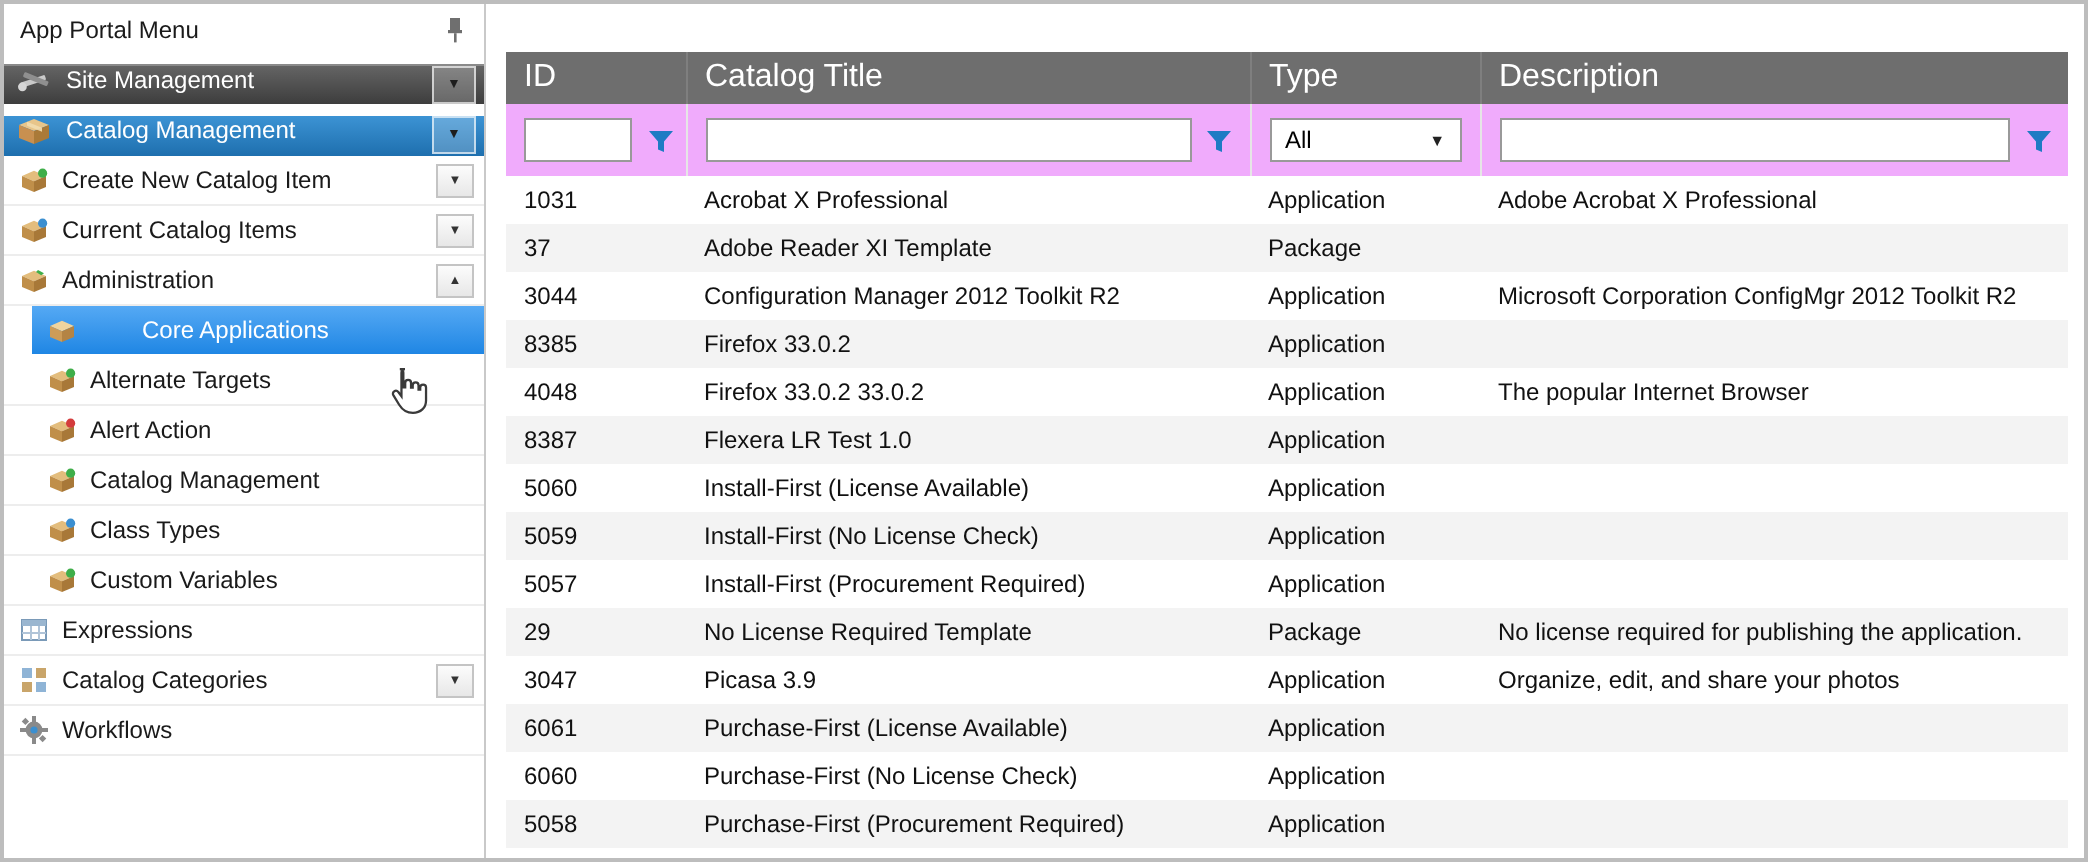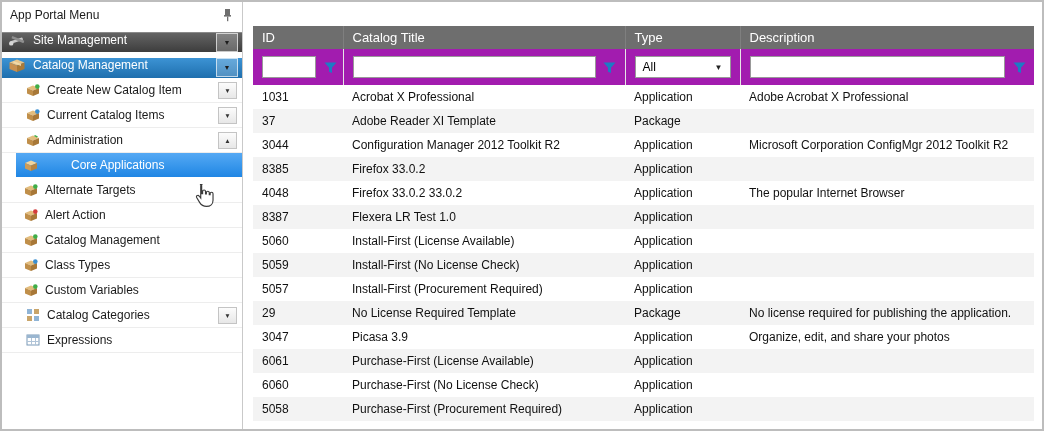--- a/index.html
+++ b/index.html
@@ -10,35 +10,35 @@
   .sidebar { width:241px; min-width:241px; border-right:1px solid #c9c9c9; background:#fff; }
   .sidebar-title { height:26px; display:flex; align-items:center; padding:0 6px 0 8px; font-size:12px; color:#1a1a1a; }
   .pin-btn { margin-left:auto; width:18px; height:18px; display:flex; align-items:center; justify-content:center; cursor:pointer; }
 
   .group-header { height:20px; display:flex; align-items:flex-start; gap:7px; padding:0 4px 0 6px; color:#fff; font-size:12px; cursor:pointer; }
   .group-header.dark { background:linear-gradient(#646464,#3d3d3d); margin-top:4px; border-top:1px solid #8a8a8a; }
   .group-header.blue { background:linear-gradient(#3c93d4,#1e6fae); margin-top:6px; }
   .hdr-btn { margin-left:auto; width:22px; height:19px; background:rgba(255,255,255,0.22); border:1px solid rgba(255,255,255,0.65); display:flex; align-items:center; justify-content:center; font-size:7px; color:#1d1d1d; cursor:pointer; }
 
   .menu { list-style:none; }
-  .item { height:25px; display:flex; align-items:center; gap:6px; padding-left:23px; font-size:12px; color:#1a1a1a; border-bottom:1px solid #ededed; cursor:pointer; background:#fff; }
+  .item { height:25px; display:flex; align-items:center; gap:6px; padding-left:7px; font-size:12px; color:#1a1a1a; border-bottom:1px solid #ededed; cursor:pointer; background:#fff; }
   .item.sub { padding-left:21px; }
   .item .ico { width:16px; display:flex; justify-content:center; flex:0 0 16px; }
   .mini-btn { margin-left:auto; margin-right:5px; width:19px; height:17px; border:1px solid #c4c4c4; background:linear-gradient(#fcfcfc,#e7e7e7); font-size:6.5px; color:#333; display:flex; align-items:center; justify-content:center; cursor:pointer; }
   .item.selected { background:linear-gradient(#55a9f4,#1f86e4); color:#fff; margin-left:14px; padding-left:7px; border-bottom:1px solid #fff;gap:32px; }
 
   .cursor-hand { position:absolute; left:189px; top:181px; z-index:20; pointer-events:none; }
 
   
   .content { flex:1; padding:24px 8px 0 10px; background:#fff; overflow:hidden; }
   table.grid { width:100%; border-collapse:collapse; table-layout:fixed; }
   col.c-id { width:90px; } col.c-title { width:282px; } col.c-type { width:115px; }
-  thead th.hdr { background:#6e6e6e; color:#fff; font-weight:normal; font-size:13px; text-align:left; padding:4px 9px; height:23px; border-right:1px solid #7f7f7f; cursor:pointer; }
+  thead th.hdr { background:#6e6e6e; color:#fff; font-weight:normal; font-size:16px; text-align:left; padding:4px 9px; height:23px; border-right:1px solid #7f7f7f; cursor:pointer; }
   thead th.hdr:last-child { border-right:none; }
-  tr.filter td { background:#a21caf; padding:7px 6px 7px 9px; height:26px; border-right:1px solid #e6e6e6; }
+  tr.filter td { background:#f0abfc; padding:7px 6px 7px 9px; height:26px; border-right:1px solid #e6e6e6; }
   tr.filter td:last-child { border-right:none; }
   .filter-wrap { display:flex; align-items:center; gap:5px; }
   .filter-input { height:22px; border:1px solid #999; padding:0 4px; font-size:12px; flex:1; min-width:0; background:#fff; }
   .filter-input.id-input { flex:0 0 54px; width:54px; }
   .funnel { width:18px; height:18px; display:flex; align-items:center; justify-content:center; cursor:pointer; flex:0 0 18px; }
   .type-select { height:22px; background:#fff; border:1px solid #999; width:96px; display:flex; align-items:center; justify-content:space-between; padding:0 7px; font-size:12px; cursor:pointer; }
   .type-caret { font-size:8px; color:#222; }
   tbody td { font-size:12px; padding:4px 9px; height:24px; color:#111; overflow:hidden; white-space:nowrap; text-overflow:ellipsis;margin-top:48px; }
   tbody tr:nth-child(even) { background:#f3f3f3; }
   tbody tr { cursor:pointer; }
@@ -195,43 +195,60 @@
               <path d="M13 4v5.5L7 12V6.6z" fill="#a87838"></path>
               <circle cx="11.3" cy="2.6" r="2.3" fill="#3fae49"></circle>
             </svg>
           </span>
         <span>Custom Variables</span>
       </li>
 
       <li class="item">
         <span class="ico">
             <svg width="14" height="14" viewBox="0 0 14 14">
-              <rect x="1" y="1" width="5" height="5" fill="#8fb4d6"></rect>
-              <rect x="8" y="1" width="5" height="5" fill="#c9a56a"></rect>
-              <rect x="1" y="8" width="5" height="5" fill="#c9a56a"></rect>
-              <rect x="8" y="8" width="5" height="5" fill="#8fb4d6"></rect>
-            </svg>
-          </span>
-        <span>Catalog Categories</span>
-        <span class="mini-btn">▼</span>
-      </li>
-
-      <li class="item">
-        <span class="ico">
-            <svg width="14" height="14" viewBox="0 0 14 14">
               <rect x="1" y="2" width="12" height="10" fill="#fff" stroke="#7a9ab8"></rect>
               <rect x="1" y="2" width="12" height="3" fill="#9ab6d0"></rect>
               <line x1="5.5" y1="5" x2="5.5" y2="12" stroke="#b0c4d8"></line>
               <line x1="9.5" y1="5" x2="9.5" y2="12" stroke="#b0c4d8"></line>
               <line x1="1" y1="8.5" x2="13" y2="8.5" stroke="#b0c4d8"></line>
             </svg>
           </span>
         <span>Expressions</span>
       </li>
 
+      <li class="item">
+        <span class="ico">
+            <svg width="14" height="14" viewBox="0 0 14 14">
+              <rect x="1" y="1" width="5" height="5" fill="#8fb4d6"></rect>
+              <rect x="8" y="1" width="5" height="5" fill="#c9a56a"></rect>
+              <rect x="1" y="8" width="5" height="5" fill="#c9a56a"></rect>
+              <rect x="8" y="8" width="5" height="5" fill="#8fb4d6"></rect>
+            </svg>
+          </span>
+        <span>Catalog Categories</span>
+        <span class="mini-btn">▼</span>
+      </li>
+
+      <li class="item">
+        <span class="ico">
+            <svg width="14" height="14" viewBox="0 0 14 14">
+              <g fill="#8a8a8a">
+                <rect x="6" y="0" width="2" height="3"></rect>
+                <rect x="6" y="11" width="2" height="3"></rect>
+                <rect x="0" y="6" width="3" height="2"></rect>
+                <rect x="11" y="6" width="3" height="2"></rect>
+                <rect x="1.4" y="1.4" width="2.6" height="2.6" transform="rotate(45 2.7 2.7)"></rect>
+                <rect x="10" y="10" width="2.6" height="2.6" transform="rotate(45 11.3 11.3)"></rect>
+              </g>
+              <circle cx="7" cy="7" r="4.2" fill="#8a8a8a"></circle>
+              <circle cx="7" cy="7" r="1.8" fill="#3b8fd0"></circle>
+            </svg>
+          </span>
+        <span>Workflows</span>
+      </li>
 
     </ul>
   </aside>
 
   <span class="cursor-hand">
     <svg width="23" height="25" viewBox="0 0 22 24">
         <path d="M8.5 1.5c1 0 1.7.7 1.7 1.7v7h.9V8.1c0-.8.6-1.4 1.4-1.4s1.4.6 1.4 1.4v2.3h.8V9.3c0-.8.6-1.4 1.4-1.4s1.4.6 1.4 1.4v2h.8v-1c0-.8.6-1.4 1.4-1.4.8 0 1.4.6 1.4 1.4v6.2c0 3.6-2.6 6-6.3 6-3.2 0-5-1.3-6.6-3.9l-2.8-4.6c-.4-.7-.2-1.5.5-1.9.6-.4 1.4-.2 1.9.4l1.5 2V3.2c0-1 .7-1.7 1.7-1.7z" fill="#ffffff" stroke="#3a3a3a" stroke-width="1.1"></path>
       </svg>
   </span>
 

